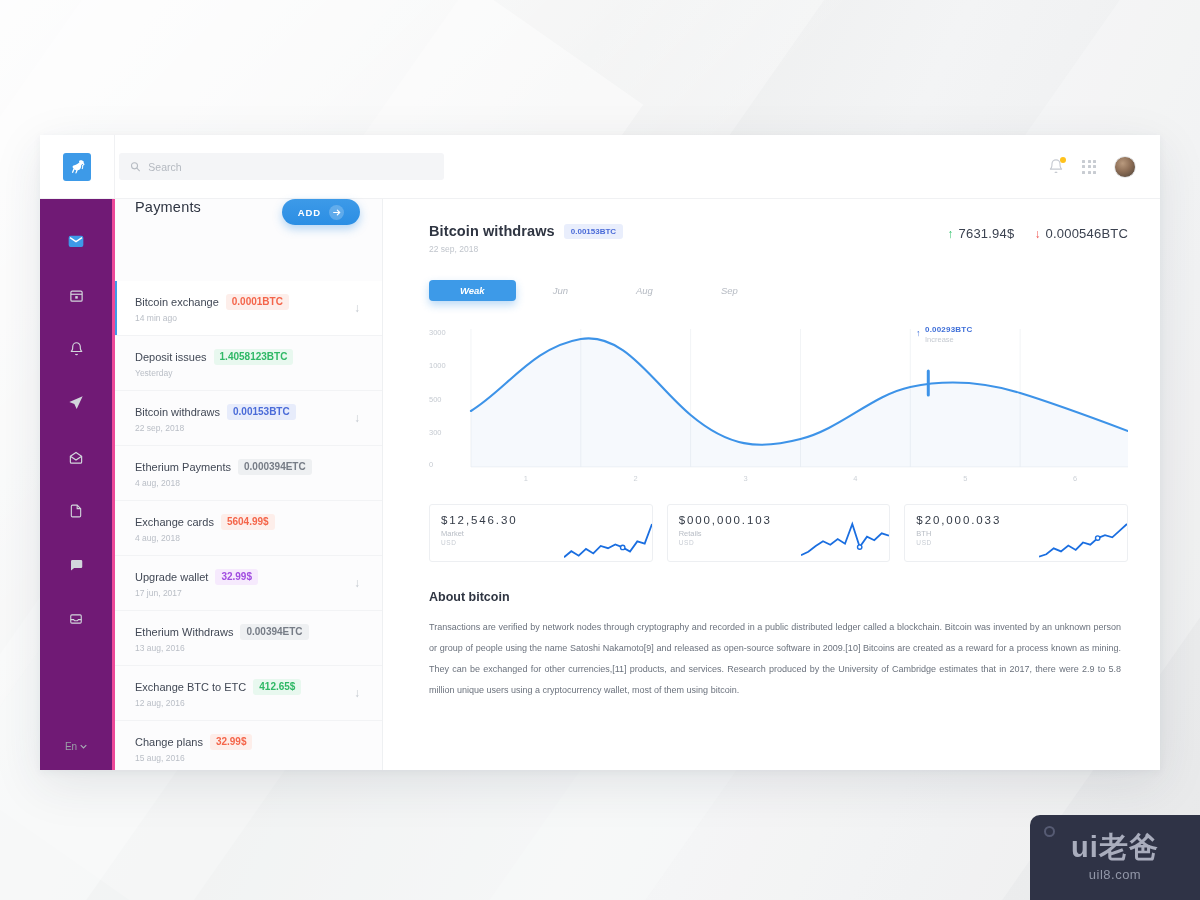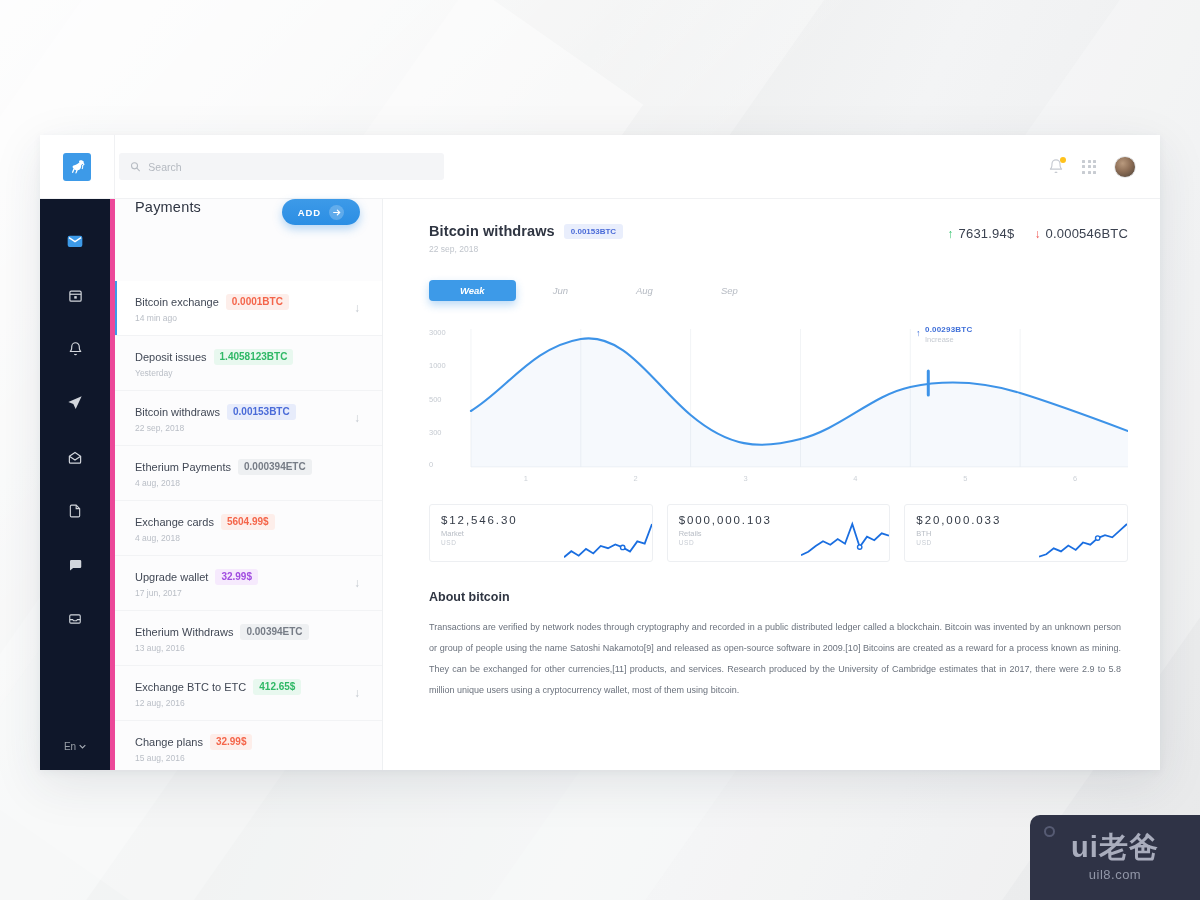--- a/index.html
+++ b/index.html
@@ -74,23 +74,23 @@
     width: 22px; height: 22px; border-radius: 50%;
     background: radial-gradient(circle at 38% 32%, #b99a7e 0%, #8d6e56 45%, #4a4036 100%);
     border: 1px solid #e6e8ea; cursor: pointer;
   }
 
   
   #body { flex: 1; display: flex; min-height: 0; }
 
   
   #rail {
-    width: 75px; flex: 0 0 75px; border-right: 5px solid #ec4899;
+    width: 75px; flex: 0 0 75px; border-right: 3px solid #ec4899;
     display: flex; flex-direction: column; align-items: center;
-    padding-top: 24px; position: relative; background: #0f172a;
+    padding-top: 24px; position: relative; background: #701a75;
   }
   .rail-icon {
     width: 36px; height: 36px; margin-bottom: 18px;
     display: flex; align-items: center; justify-content: center; cursor: pointer;
   }
   .rail-lang {
     position: absolute; bottom: 18px; left: 0; right: 0;
     display: flex; align-items: center; justify-content: center; gap: 3px;
     font-size: 10px; color: #9aa0a8; cursor: pointer;
   }

